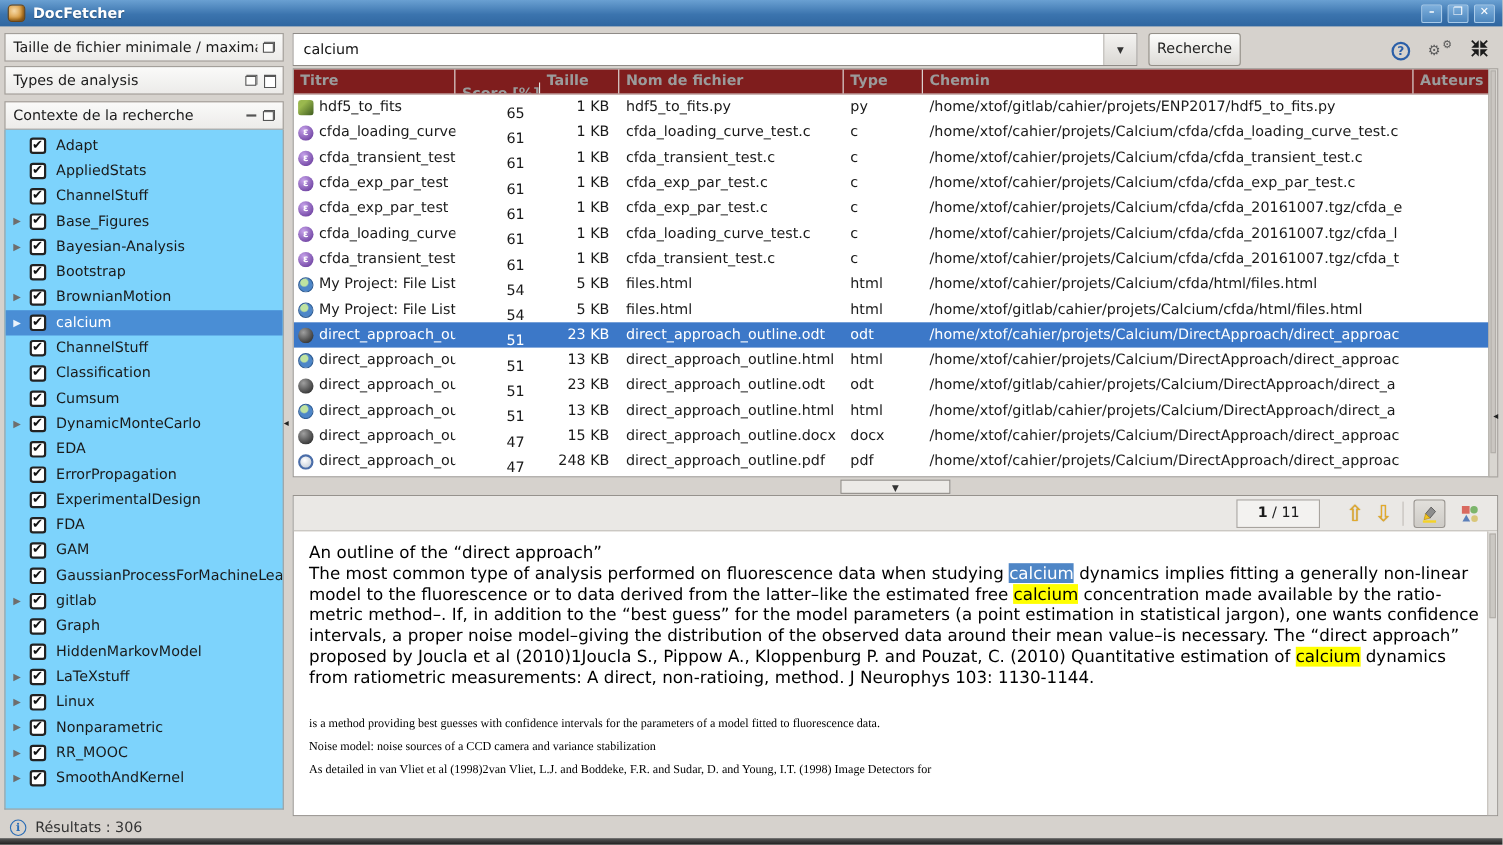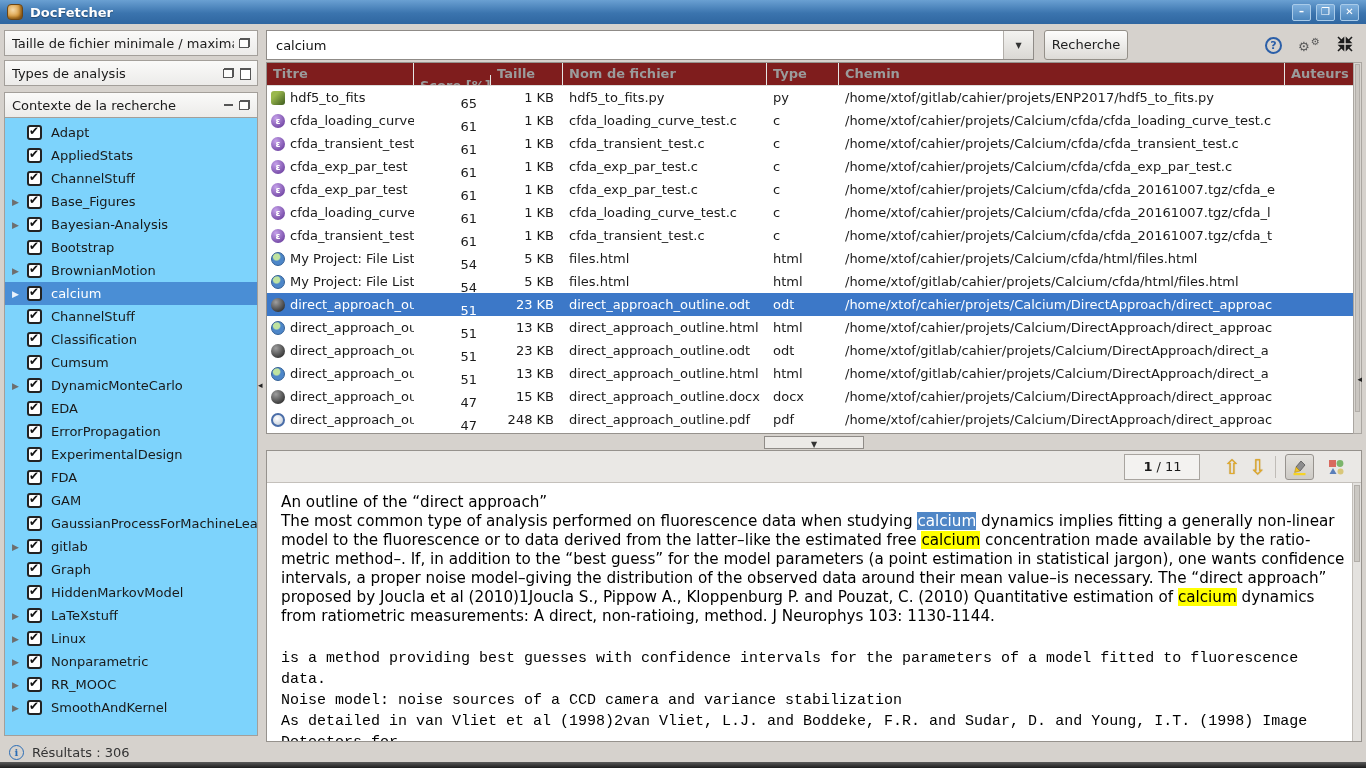--- a/index.html
+++ b/index.html
@@ -106,21 +106,21 @@
   justify-content:center; gap:4px; margin-right:14px; }
 .page-cur { font-weight:bold; }
 .nav-arrow { font-size:20px; color:#e3aa2b; text-shadow:0 0 1px #a87c12; line-height:20px; }
 .tool-sep { width:1px; height:22px; background:#c0bcb7; }
 .hl-btn { width:29px; height:26px; border:1px solid #97938e; border-radius:3px;
   background:linear-gradient(#e2e0dc,#cecbc6); display:flex; align-items:center; justify-content:center; }
 .shapes-btn { width:26px; height:26px; display:flex; align-items:center; justify-content:center; }
 .ptext { padding:10px 14px 0 14px; font-size:15.2px; line-height:19px; color:#000; }
 .pline { white-space:normal; }
 .pline.blank { height:22px; }
-.pline.condensed { font-family:Liberation Mono, monospace; font-size:15px; line-height:21px; }
+.pline.condensed { font-family:Liberation Serif, serif; font-size:11px; line-height:21px; }
 .hl-blue { background:#4f86c6; color:#fff; }
 .hl-yellow { background:#ffff00; color:#000; }
 .pscroll { position:absolute; right:1px; top:455px; width:9px; bottom:1px; background:#e4e2df; border-left:1px solid #c2beb9; }
 .pscroll .handle { position:absolute; left:1px; right:1px; top:2px; height:30%; background:#cbc8c3; border:1px solid #b2aea9; }
 </style>
 </head>
 <body>
 
 <div class="titlebar">
   <span class="app-icon"></span>

